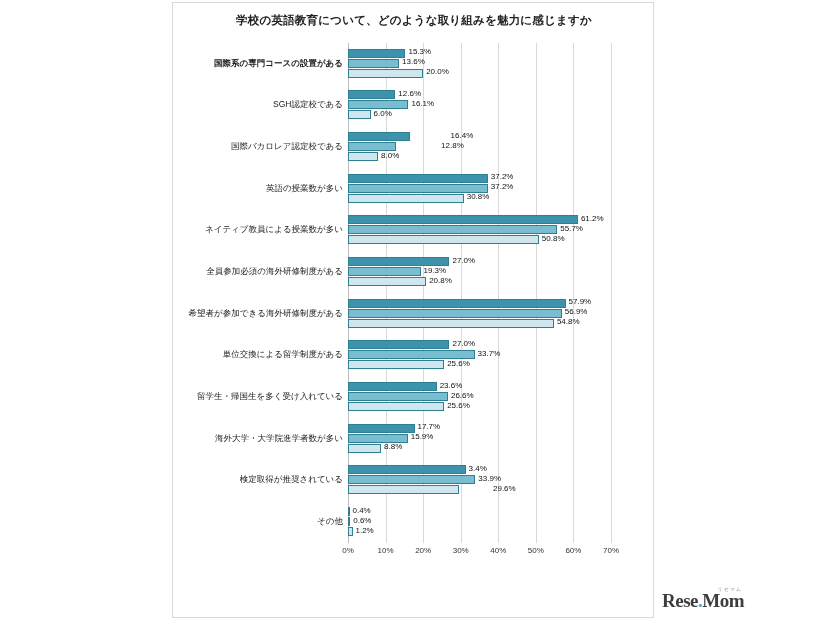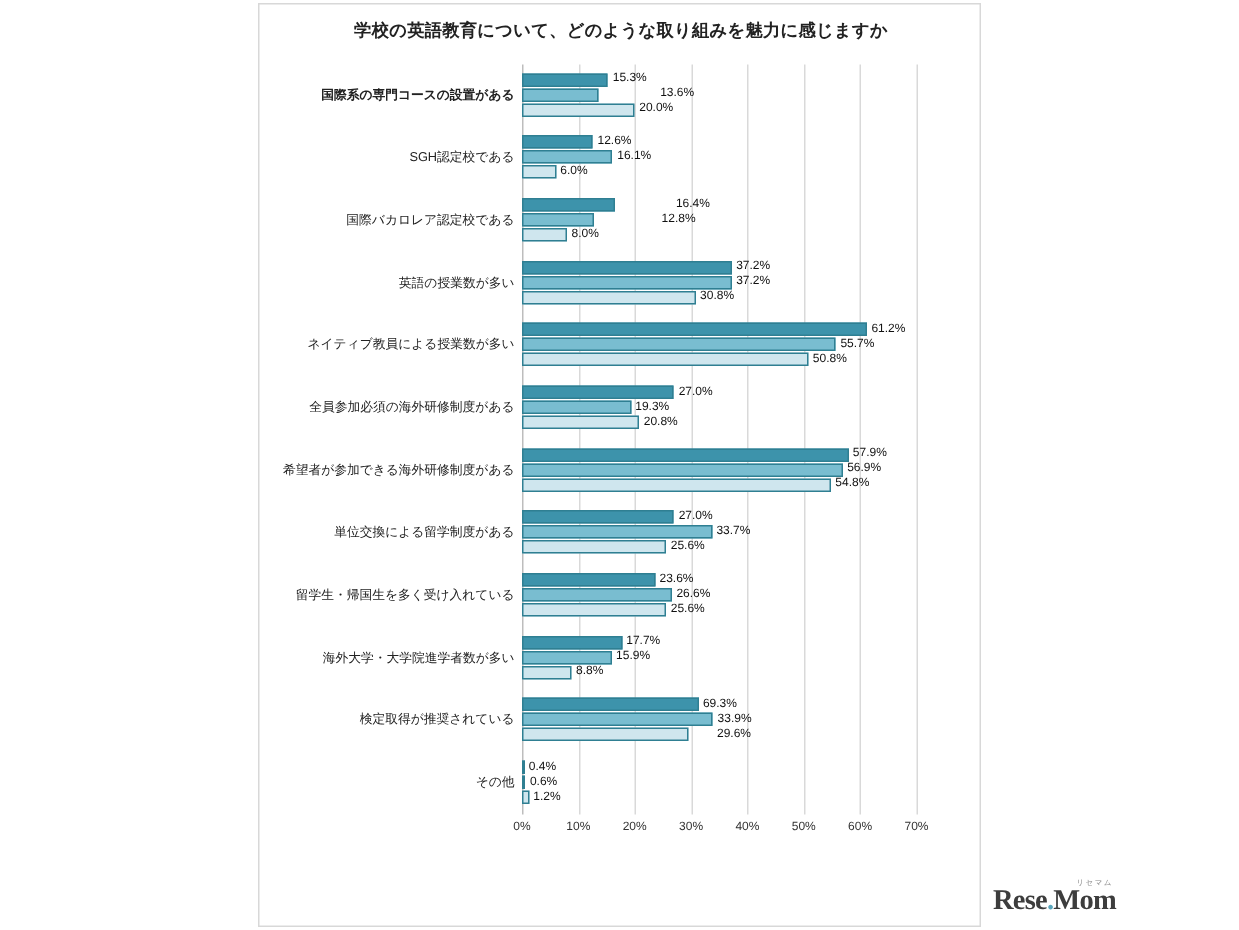--- a/index.html
+++ b/index.html
@@ -191,21 +191,21 @@
       <div id="groups">
           <div class="group" style="top: 0px; height: 41.6667px;">
             <div class="cat-label" style="top: 14.8333px; font-weight: bold;">国際系の専門コースの設置がある</div>
             <div class="bars" style="top: 5.83333px;">
               <div class="bar-row">
                 <div class="bar s0" title="小学生保護者 15.3%" style="width: 57.4843px;"></div>
                 <div class="bar-val" style="left: 57.4843px;">15.3%</div>
               </div>
               <div class="bar-row">
                 <div class="bar s1" title="中学生保護者 13.6%" style="width: 51.0971px;"></div>
-                <div class="bar-val" style="left: 51.0971px; margin-left: 38px;">13.6%</div>
+                <div class="bar-val" style="left: 51.0971px;">13.6%</div>
               </div>
               <div class="bar-row">
                 <div class="bar s2" title="高校生保護者 20.0%" style="width: 75.1429px;"></div>
                 <div class="bar-val" style="left: 75.1429px;">20.0%</div>
               </div>
             </div>
           </div>
           <div class="group" style="top: 41.6667px; height: 41.6667px;">
             <div class="cat-label" style="top: 14.8333px;">SGH認定校である</div>
             <div class="bars" style="top: 5.83333px;">
@@ -357,29 +357,29 @@
                 <div class="bar s2" title="高校生保護者 8.8%" style="width: 33.0629px;"></div>
                 <div class="bar-val" style="left: 33.0629px;">8.8%</div>
               </div>
             </div>
           </div>
           <div class="group" style="top: 416.667px; height: 41.6667px;">
             <div class="cat-label" style="top: 14.8333px;">検定取得が推奨されている</div>
             <div class="bars" style="top: 5.83333px;">
               <div class="bar-row">
                 <div class="bar s0" title="小学生保護者 31.3%" style="width: 117.599px;"></div>
-                <div class="bar-val" style="left: 117.599px;">69.3%</div>
+                <div class="bar-val" style="left: 117.599px;">3.4%</div>
               </div>
               <div class="bar-row">
                 <div class="bar s1" title="中学生保護者 33.9%" style="width: 127.367px;"></div>
                 <div class="bar-val" style="left: 127.367px;">33.9%</div>
               </div>
               <div class="bar-row">
                 <div class="bar s2" title="高校生保護者 29.6%" style="width: 111.211px;"></div>
-                <div class="bar-val" style="left: 107px; padding-left: 23px;">29.6%</div>
+                <div class="bar-val" style="left: 122px; padding-left: 23px;">29.6%</div>
               </div>
             </div>
           </div>
           <div class="group" style="top: 458.333px; height: 41.6667px;">
             <div class="cat-label" style="top: 14.8333px;">その他</div>
             <div class="bars" style="top: 5.83333px;">
               <div class="bar-row">
                 <div class="bar s0" title="小学生保護者 0.4%" style="width: 1.50286px;"></div>
                 <div class="bar-val" style="left: 1.50286px;">0.4%</div>
               </div>

